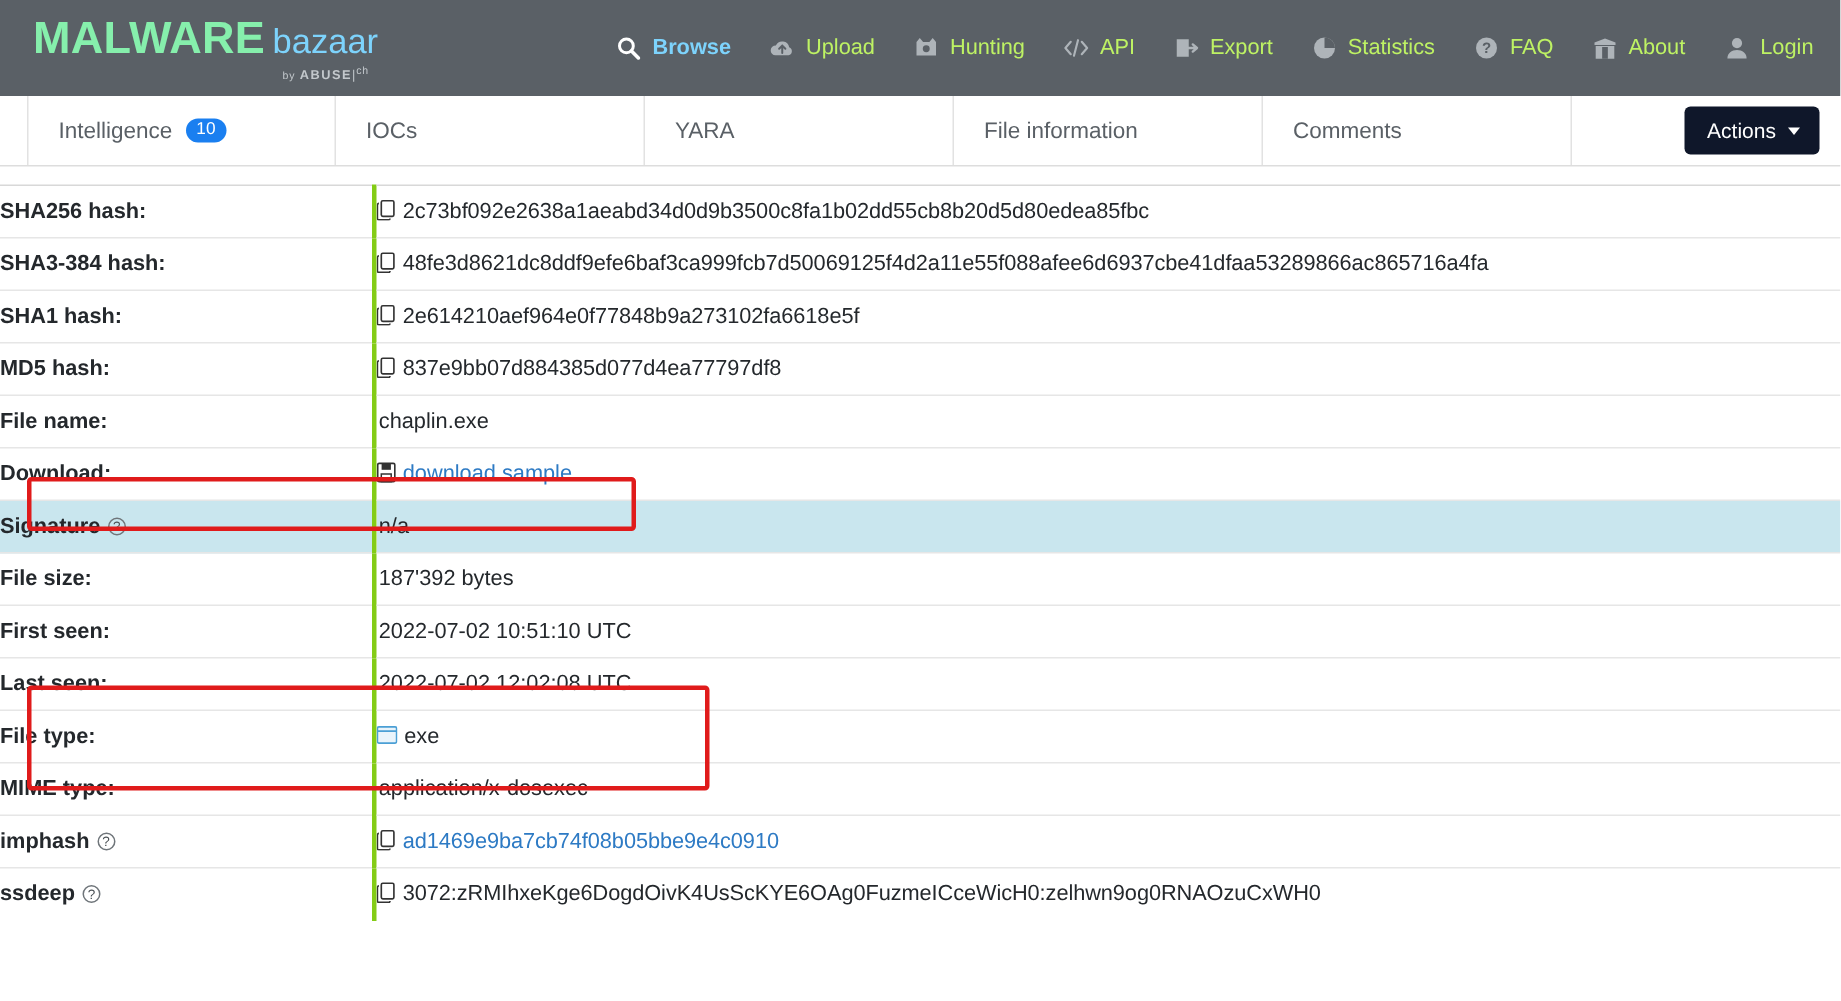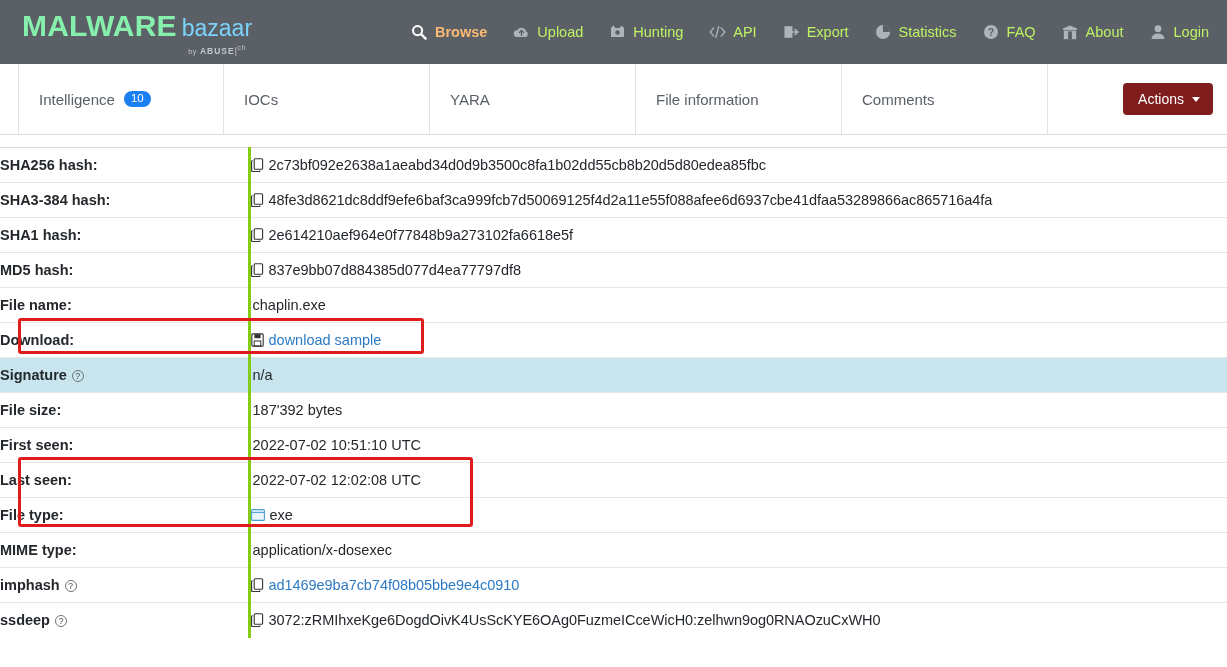--- a/index.html
+++ b/index.html
@@ -67,32 +67,32 @@
   .nav-item {
     display: flex;
     align-items: center;
     gap: 7px;
     color: #bef264;
     font-size: 14.5px;
     text-decoration: none;
     cursor: pointer;
     white-space: nowrap;
   }
-  .nav-item.active { color: #fdba74; font-weight: 600; }
+  .nav-item.active { color: #7dd3fc; font-weight: 600; }
   .nav-item .nico {
     display: inline-flex;
     align-items: center;
     justify-content: center;
     width: 17px; height: 17px;
   }
   .nav-item svg { display: block; }
 
   
   .tabstrip {
-    height: 71px;
+    height: 47px;
     background: #ffffff;
     border-bottom: 1px solid #dddddd;
     display: flex;
     align-items: stretch;
     padding-left: 18px;
     padding-right: 14px;
     position: relative;
   }
   .tabs {
     display: flex;
@@ -121,21 +121,21 @@
     border-radius: 9px;
     padding: 2px 7px 3px;
     line-height: 1;
   }
   .actions-wrap {
     display: flex;
     align-items: center;
     padding-left: 22px;
   }
   .actions-btn {
-    background: #7f1d1d;
+    background: #0f172a;
     color: #fff;
     font-size: 14px;
     border: none;
     border-radius: 4px;
     padding: 8px 13px 8px 15px;
     cursor: pointer;
     display: flex;
     align-items: center;
     gap: 8px;
     font-family: "Liberation Sans", sans-serif;

